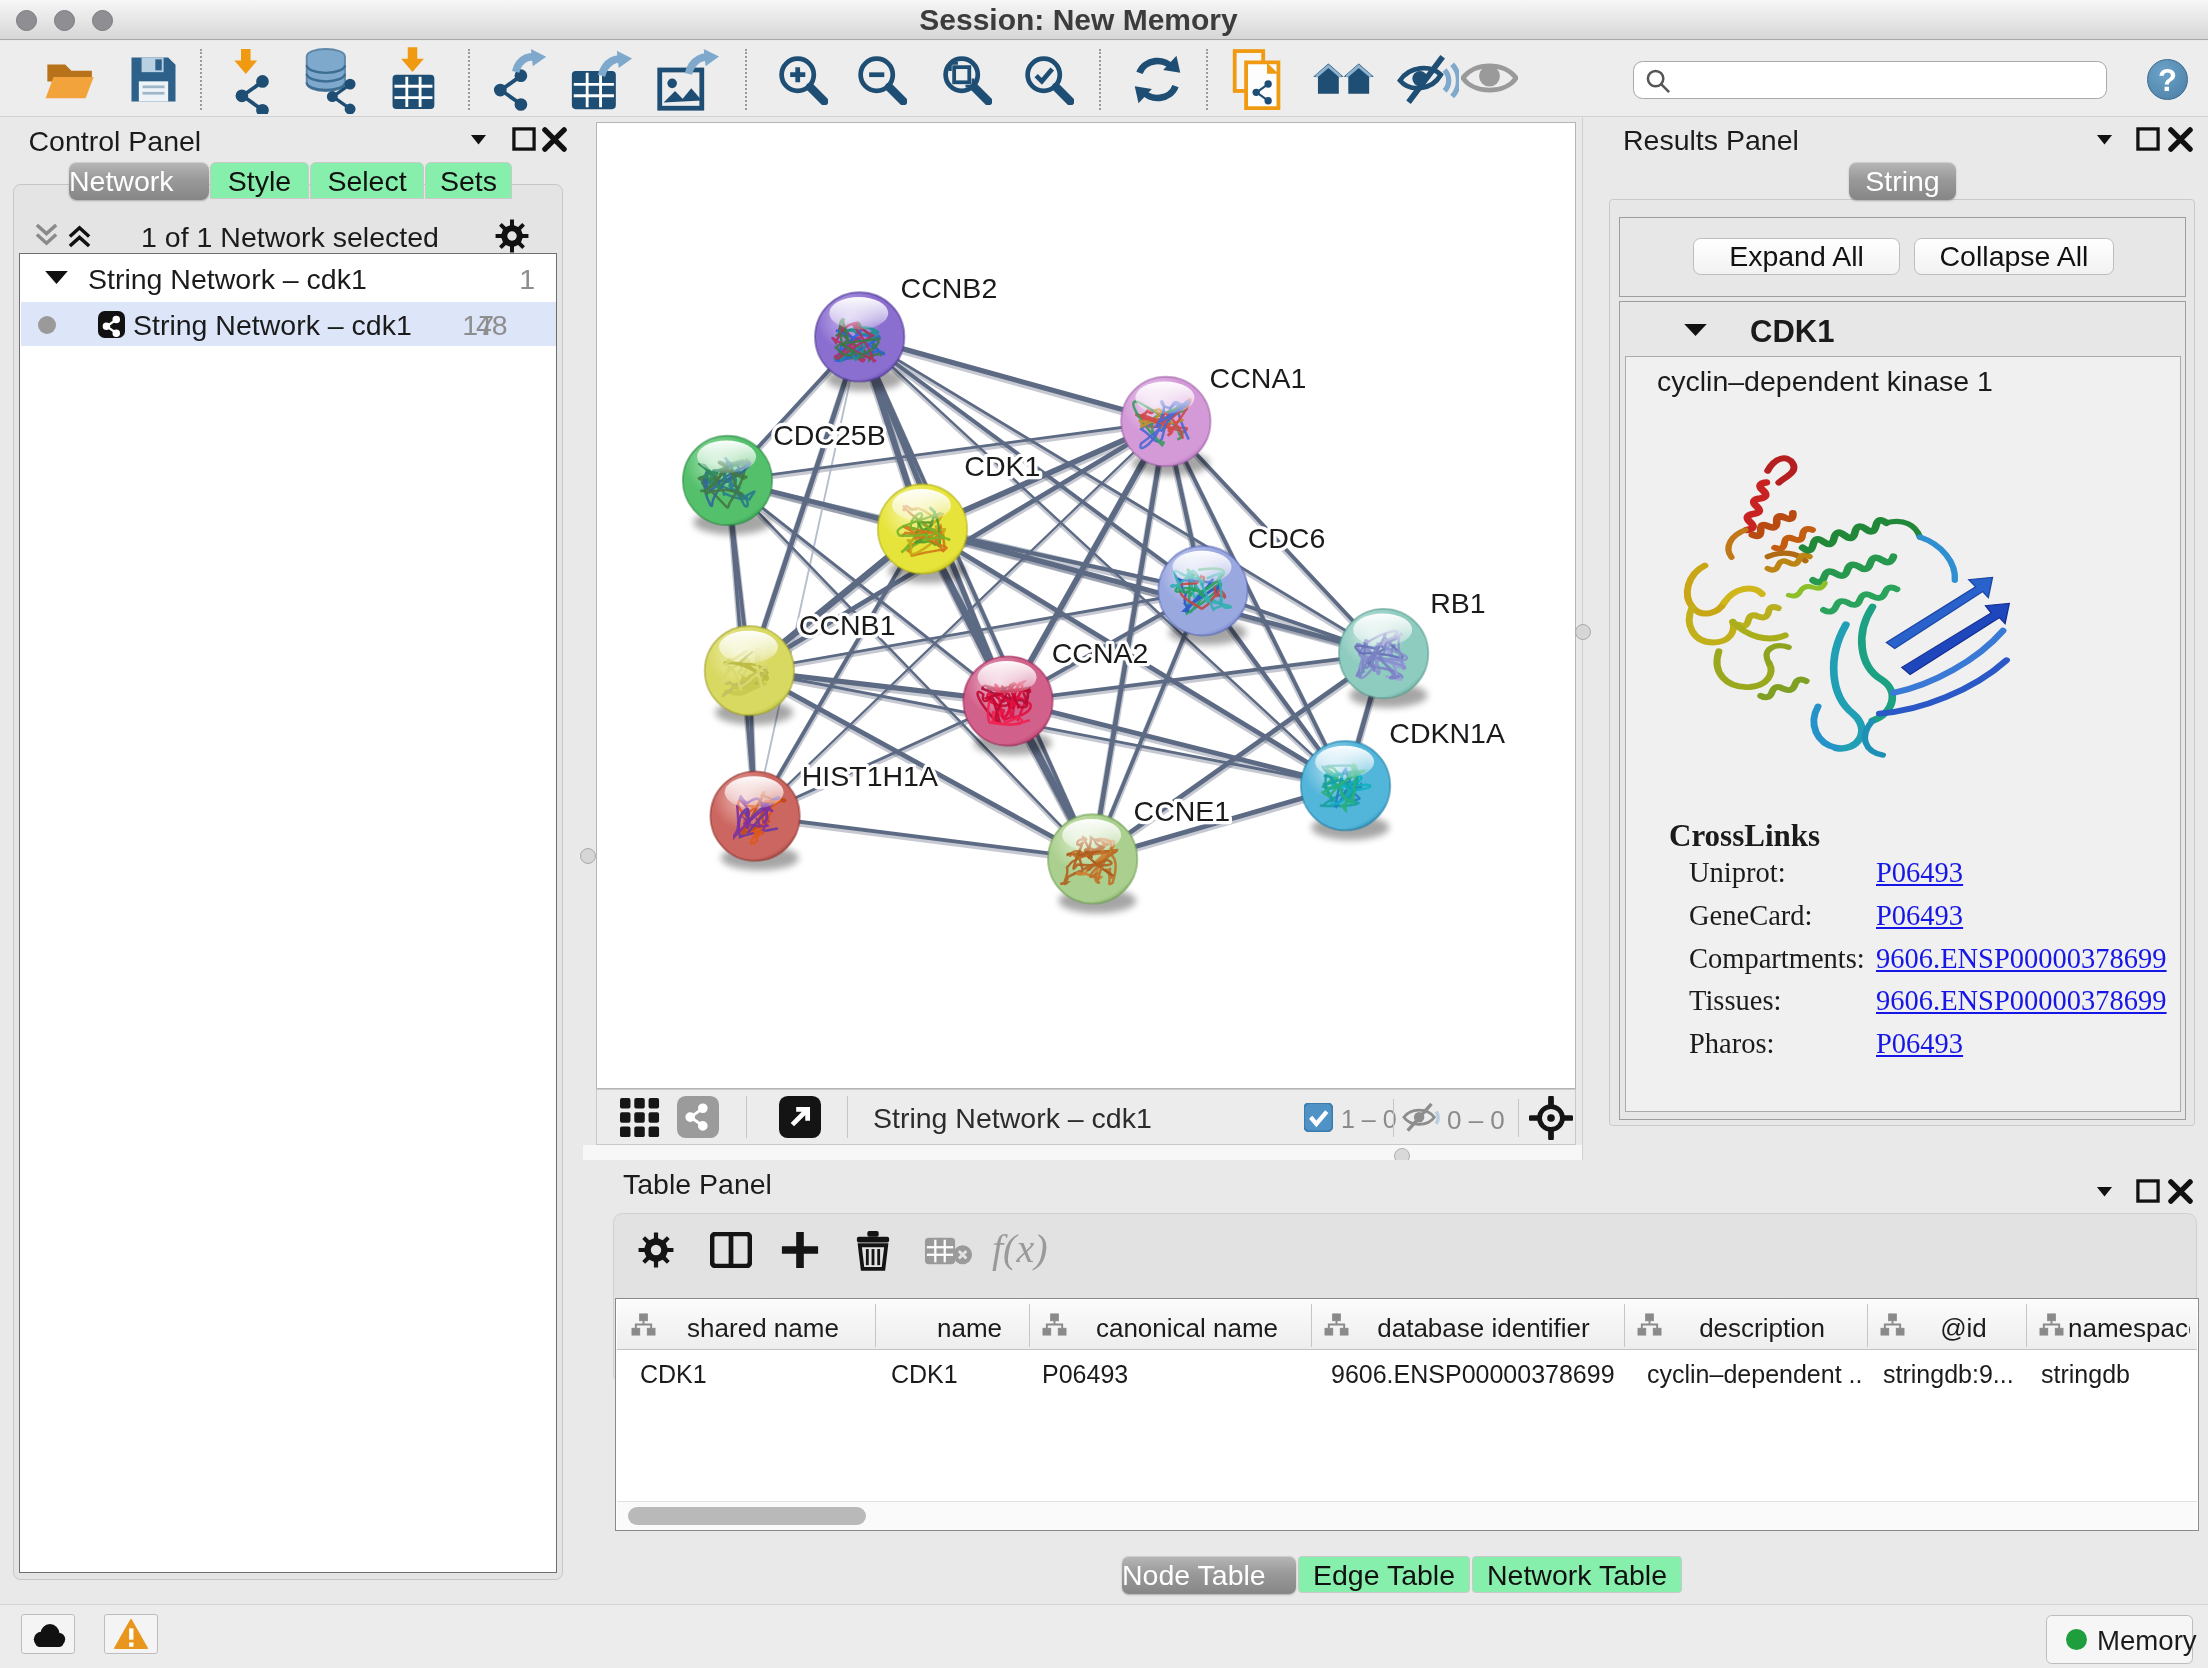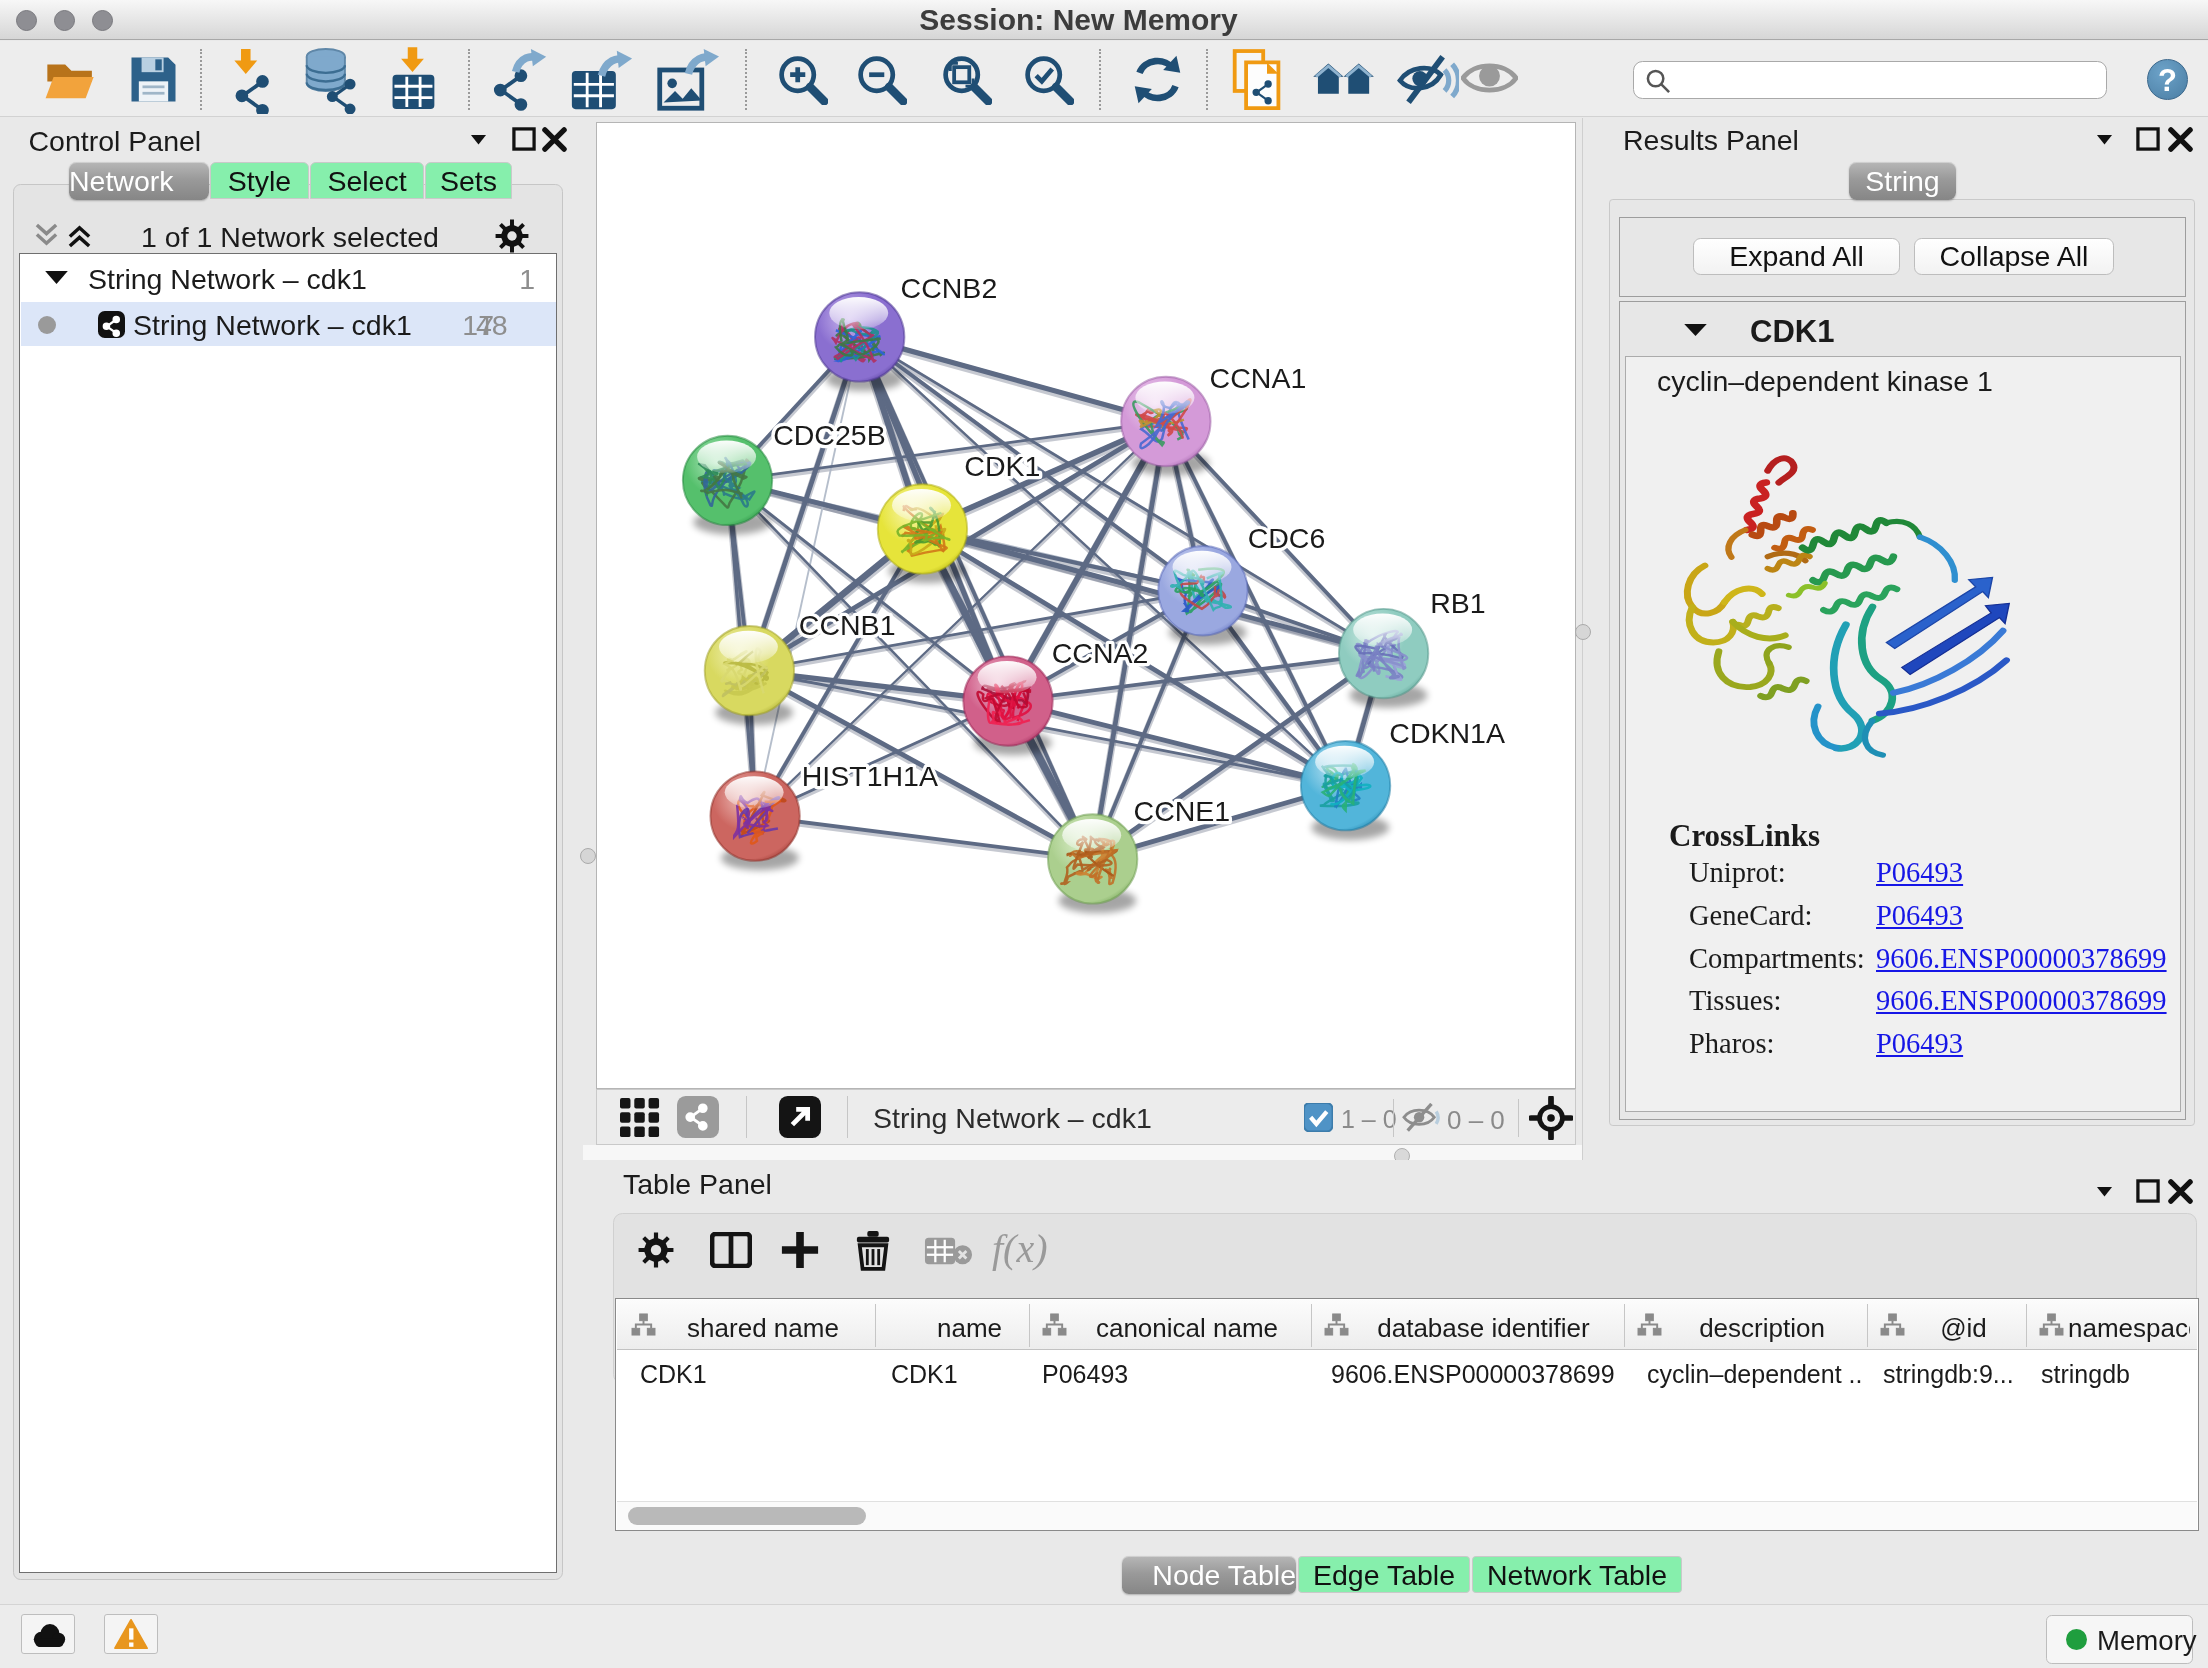--- a/index.html
+++ b/index.html
@@ -823,21 +823,21 @@
 <div class="txt" style="left:2068px;top:1313px;width:122px;text-align:center;overflow:hidden;font-size:26px">namespace</div>
 <div class="txt" style="left:640px;top:1360px;width:230px;overflow:hidden;font-size:25px">CDK1</div>
 <div class="txt" style="left:891px;top:1360px;width:134px;overflow:hidden;font-size:25px">CDK1</div>
 <div class="txt" style="left:1042px;top:1360px;width:264px;overflow:hidden;font-size:25px">P06493</div>
 <div class="txt" style="left:1331px;top:1360px;width:289px;overflow:hidden;font-size:25px">9606.ENSP00000378699</div>
 <div class="txt" style="left:1647px;top:1360px;width:216px;overflow:hidden;font-size:25px">cyclin–dependent ...</div>
 <div class="txt" style="left:1883px;top:1360px;width:139px;overflow:hidden;font-size:25px">stringdb:9...</div>
 <div class="txt" style="left:2041px;top:1360px;width:152px;overflow:hidden;font-size:25px">stringdb</div>
 <div class="abs" style="left:617px;top:1501px;width:1580px;height:28.5px;background:#fafafa;border-top:1px solid #e0e0e0"></div>
 <div class="abs" style="left:628px;top:1507px;width:238px;height:18px;border-radius:9.5px;background:#b9b9b9"></div>
-<div class="abs graytab" style="left:1122px;top:1556px;width:174px;height:38px;border-radius:6.7px;text-align:right;font-size:28.5px;line-height:38px">Node Table</div>
+<div class="abs graytab" style="left:1122px;top:1556px;width:174px;height:38px;border-radius:6.7px;text-align:left;font-size:28.5px;line-height:38px">Node Table</div>
 <div class="abs whitetab" style="left:1298px;top:1556px;width:172px;height:37px;border-radius:3.8px;text-align:center;font-size:28.5px;line-height:36px">Edge Table</div>
 <div class="abs whitetab" style="left:1472px;top:1556px;width:210px;height:37px;border-radius:3.8px;text-align:center;font-size:28.5px;line-height:36px">Network Table</div>
 <div class="abs" style="left:0;top:1604px;width:2208px;height:65px;background:#ececec;border-top:1px solid #d4d4d4"></div>
 <div class="abs" style="left:21px;top:1614px;width:54px;height:40px;background:#f4f4f4;border:1px solid #bdbdbd;border-radius:2.9px"></div>
 <svg style="position:absolute;left:29.5px;top:1622px" width="38" height="27" viewBox="0 0 40 28">
 <circle fill="#111" cx="12" cy="18" r="8"></circle>
     <circle fill="#111" cx="21" cy="12" r="10"></circle>
     <circle fill="#111" cx="30" cy="18" r="7"></circle>
 <rect fill="#111" x="6" y="17" width="29" height="9" rx="4"></rect>
   </svg>

